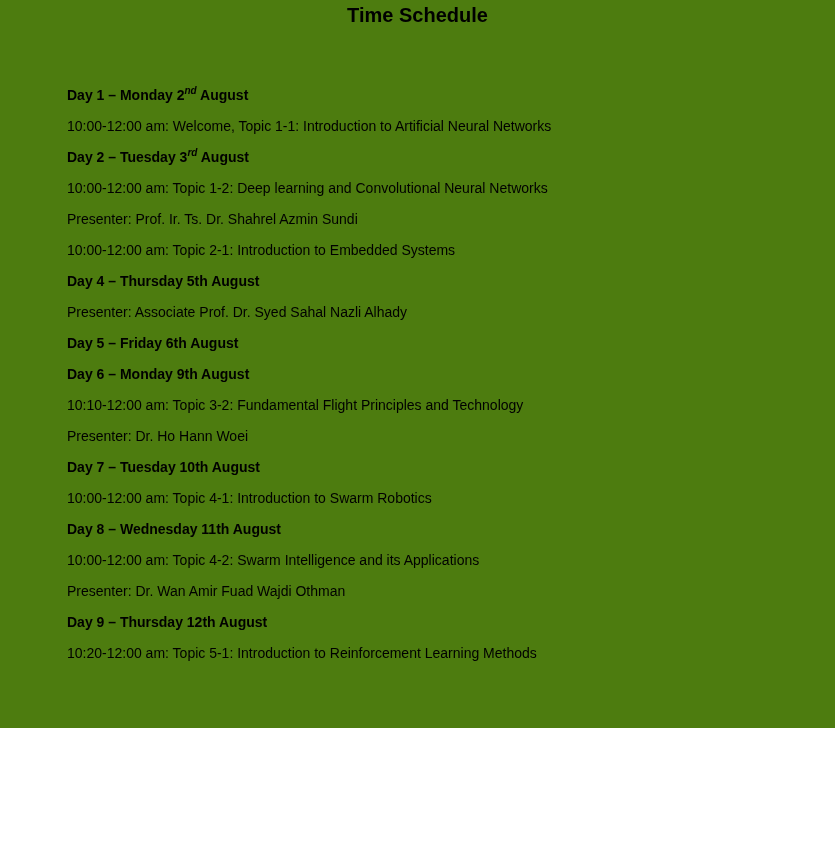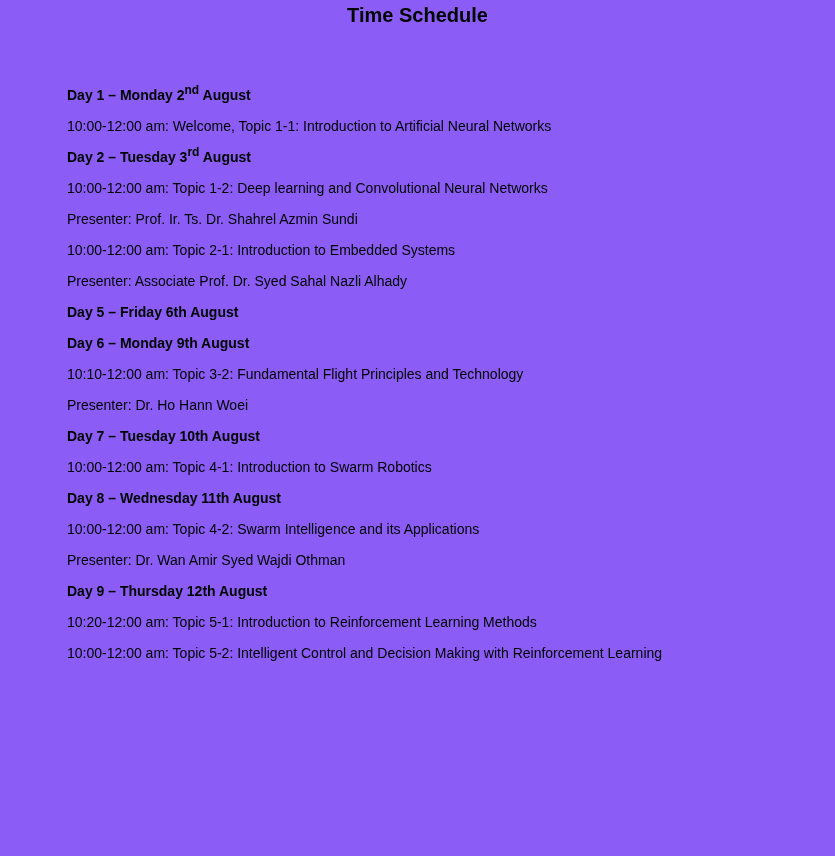--- a/index.html
+++ b/index.html
@@ -5,22 +5,22 @@
   html, body {
     margin: 0;
     padding: 0;
     background: #ffffff;
     color: #000000;
     font-family: "Liberation Sans", "DejaVu Sans", sans-serif;
   }
   .page {
     position: relative;
     width: 835px;
-    height: 856px;
-    background: #8b5cf6;
+    height: 728px;
+    background: #4d7c0f;
     overflow: hidden;
   }
   .title {
     position: absolute;
     top: 0;
     left: 0;
     width: 835px;
     height: 31px;
     line-height: 31px;
     margin: 0;
@@ -38,44 +38,45 @@
     margin: 0;
     height: 31px;
     line-height: 31px;
     font-size: 14px;
     white-space: nowrap;
   }
   .line.day {
     font-weight: 700;
   }
   .line.day sup {
-    font-size: 12px;
+    font-size: 10px;
     font-weight: 700;
     line-height: 0;
+    font-style: italic;
   }
 </style>
 </head>
 <body>
 
 <div class="page">
   <h1 class="title">Time Schedule</h1>
   <div class="content">
       <p class="line day"><span>Day 1 – Monday 2</span><sup>nd</sup><span> August</span></p>
       <p class="line body">10:00-12:00 am: Welcome, Topic 1-1: Introduction to Artificial Neural Networks</p>
       <p class="line day"><span>Day 2 – Tuesday 3</span><sup>rd</sup><span> August</span></p>
       <p class="line body">10:00-12:00 am: Topic 1-2: Deep learning and Convolutional Neural Networks</p>
       <p class="line body">Presenter: Prof. Ir. Ts. Dr. Shahrel Azmin Sundi</p>
       <p class="line body">10:00-12:00 am: Topic 2-1: Introduction to Embedded Systems</p>
+      <p class="line day"><span>Day 4 – Thursday 5th August</span></p>
       <p class="line body">Presenter: Associate Prof. Dr. Syed Sahal Nazli Alhady</p>
       <p class="line day"><span>Day 5 – Friday 6th August</span></p>
       <p class="line day"><span>Day 6 – Monday 9th August</span></p>
       <p class="line body">10:10-12:00 am: Topic 3-2: Fundamental Flight Principles and Technology</p>
       <p class="line body">Presenter: Dr. Ho Hann Woei</p>
       <p class="line day"><span>Day 7 – Tuesday 10th August</span></p>
       <p class="line body">10:00-12:00 am: Topic 4-1: Introduction to Swarm Robotics</p>
       <p class="line day"><span>Day 8 – Wednesday 11th August</span></p>
       <p class="line body">10:00-12:00 am: Topic 4-2: Swarm Intelligence and its Applications</p>
-      <p class="line body">Presenter: Dr. Wan Amir Syed Wajdi Othman</p>
+      <p class="line body">Presenter: Dr. Wan Amir Fuad Wajdi Othman</p>
       <p class="line day"><span>Day 9 – Thursday 12th August</span></p>
       <p class="line body">10:20-12:00 am: Topic 5-1: Introduction to Reinforcement Learning Methods</p>
-      <p class="line body">10:00-12:00 am: Topic 5-2: Intelligent Control and Decision Making with Reinforcement Learning</p>
     </div>
 </div>
 
 </body></html>

